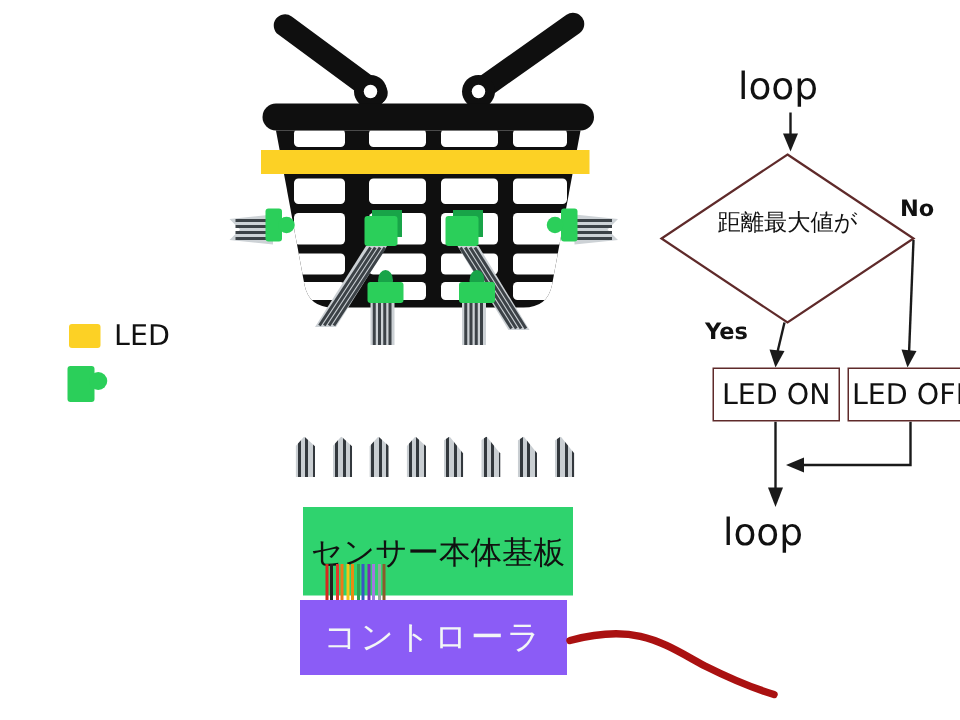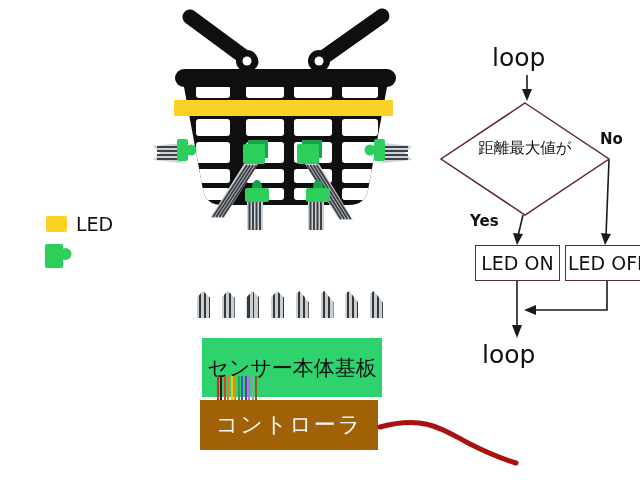--- a/index.html
+++ b/index.html
@@ -43,21 +43,21 @@
     background:#2fd36e;display:flex;align-items:center;justify-content:center;
     font-size:21px;color:#111;margin-top:21px;
   }
   .wires{
     position:absolute;left:217px;top:376px;height:24px;
     display:flex;gap:1.6px;
   }
   .wire{display:block;width:1.9px;height:100%;}
   .controller{
     position:absolute;left:200px;top:400px;width:178px;height:50px;
-    background:#a16207;display:flex;align-items:center;justify-content:center;
+    background:#8b5cf6;display:flex;align-items:center;justify-content:center;
     font-size:22px;color:#f2f6f6;letter-spacing:2px;
   }
 </style>
 </head>
 <body>
 
 <svg class="abs" style="left:140px;top:0px" width="290" height="245" viewBox="140 0 290 245">
   <defs>
     <clipPath id="bodyClip">
       <path d="M184,87 H387 L368,190 Q365,205 349,205 H222 Q206,205 203,190 Z"></path>

